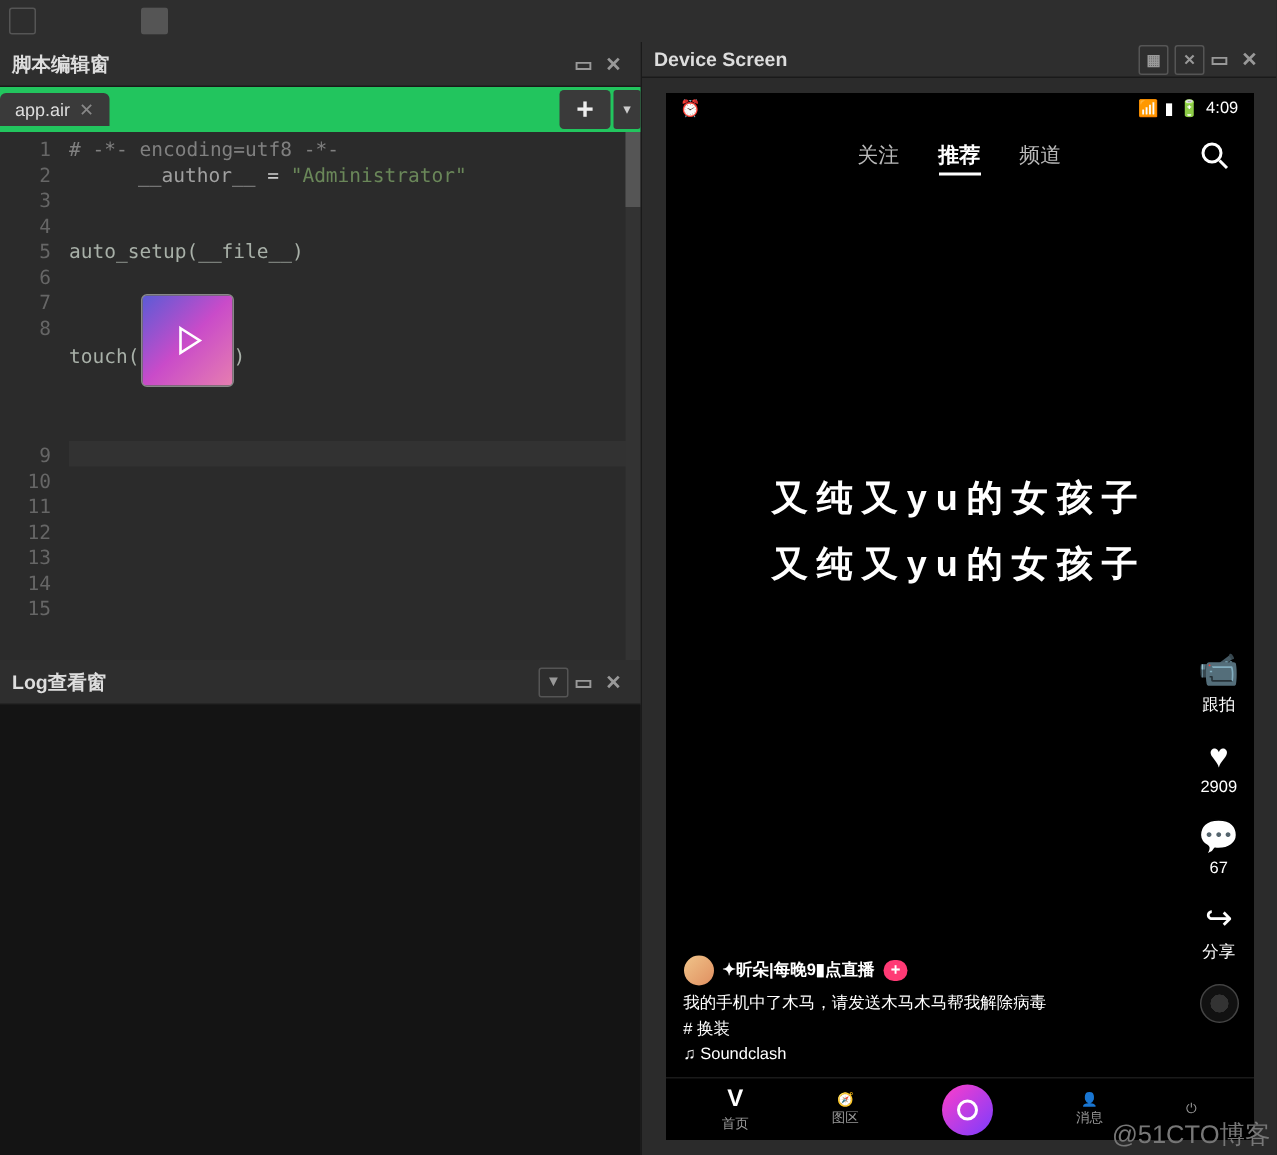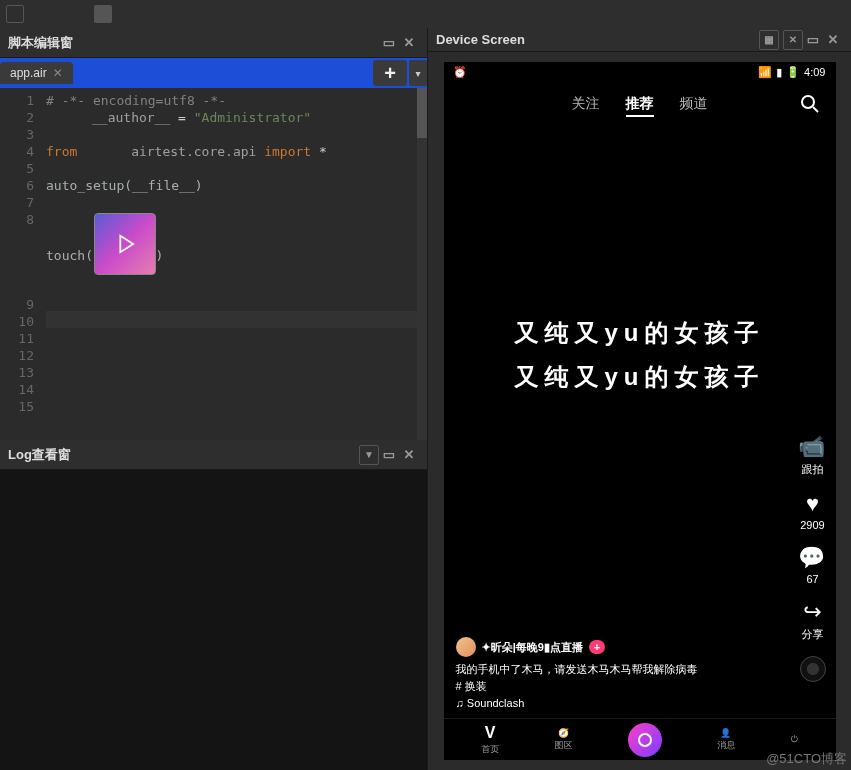--- a/index.html
+++ b/index.html
@@ -66,21 +66,21 @@
   width: 20px; height: 20px;
   display: flex; align-items: center; justify-content: center;
   cursor: pointer;
   color: #999;
   font-size: 13px;
 }
 
 
 .tab-bar {
   height: 30px;
-  background: #1d4ed8;
+  background: #22c55e;
   display: flex;
   align-items: center;
 }
 .tab {
   background: #3a3a3a;
   padding: 4px 10px;
   font-size: 12px;
   color: #ddd;
   display: flex;
   align-items: center;
@@ -344,21 +344,21 @@
   display: flex; align-items: center; justify-content: center;
   font-size: 10px;
   color: #999;
   border-radius: 2px;
 }
 
 .watermark {
   position: absolute;
   right: 4px; bottom: 2px;
   color: #777;
-  font-size: 13px;
+  font-size: 17px;
 }
 </style>
 </head>
 <body>
 
 <div class="top-toolbar">
   <div class="mini-square"></div>
   <div style="width:46px"></div>
   <div class="mini-list"></div>
 </div>
@@ -399,21 +399,20 @@
         <div>11</div>
         <div>12</div>
         <div>13</div>
         <div>14</div>
         <div>15</div>
       </div>
       <div class="code">
         <div class="l"><span class="c-comment"># -*- encoding=utf8 -*-</span></div>
         <div class="l"><span class="c-mod">__author__</span><span class="c-op"> = </span><span class="c-str">"Administrator"</span></div>
         <div class="l"></div>
-        <div class="l"><span class="c-kw">from</span><span class="c-mod"> airtest.core.api </span><span class="c-kw">import</span><span class="c-op"> *</span></div>
         <div class="l"></div>
         <div class="l"><span class="c-call">auto_setup(__file__)</span></div>
         <div class="l"></div>
         <div style="position:relative">
           <div class="app-thumb">
             <svg viewBox="0 0 24 24">
               <path d="M8 5 L19 12 L8 19 Z" fill="none" stroke="#fff" stroke-width="1.5"></path>
             </svg>
           </div>
           <div class="l" style="position:absolute; bottom:11px; left:0"><span class="c-call">touch(</span><span style="visibility:hidden">XXXXXXXX</span><span class="c-call">)</span></div>

